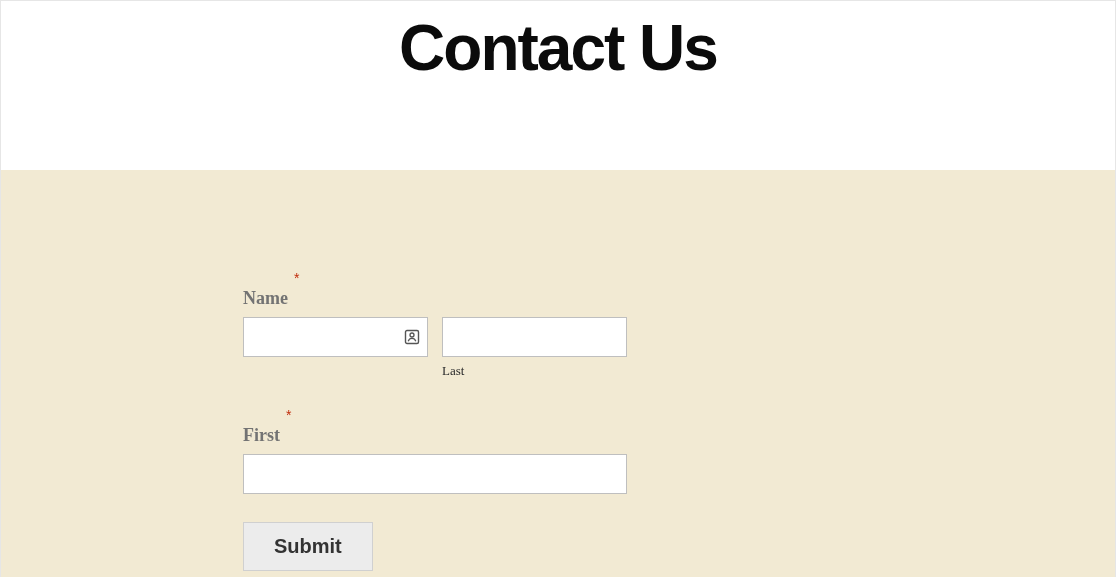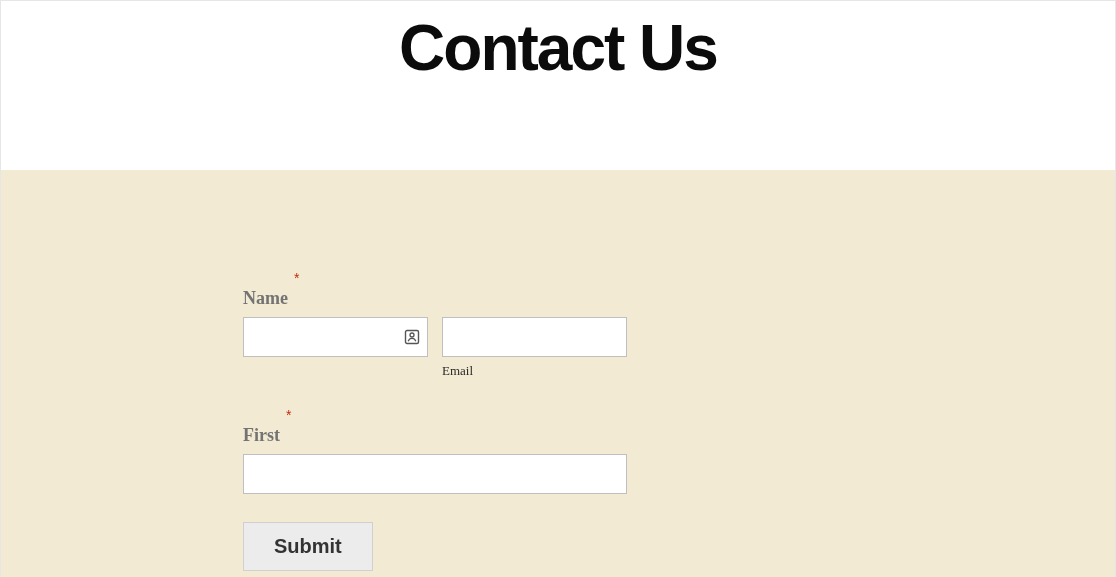--- a/index.html
+++ b/index.html
@@ -130,21 +130,21 @@
                 <svg viewBox="0 0 16 16" width="16" height="16">
                   <rect x="1.5" y="1.5" width="13" height="13" rx="1.5" fill="none" stroke="#555" stroke-width="1.4"></rect>
                   <circle cx="8" cy="6" r="2" fill="none" stroke="#555" stroke-width="1.3"></circle>
                   <path d="M4.2 12.3c0.6-1.9 2-2.9 3.8-2.9s3.2 1 3.8 2.9" fill="none" stroke="#555" stroke-width="1.3"></path>
                 </svg>
               </span>
             </div>
           </div>
           <div class="name-col">
             <input type="text" class="text-input" value="" style="">
-            <div class="sublabel">Email</div>
+            <div class="sublabel">Last</div>
           </div>
         </div>
       </div>
 
       
       <div class="field-group">
         <div>
           <span class="field-label">First</span>
           <span class="req">*</span>
         </div>

